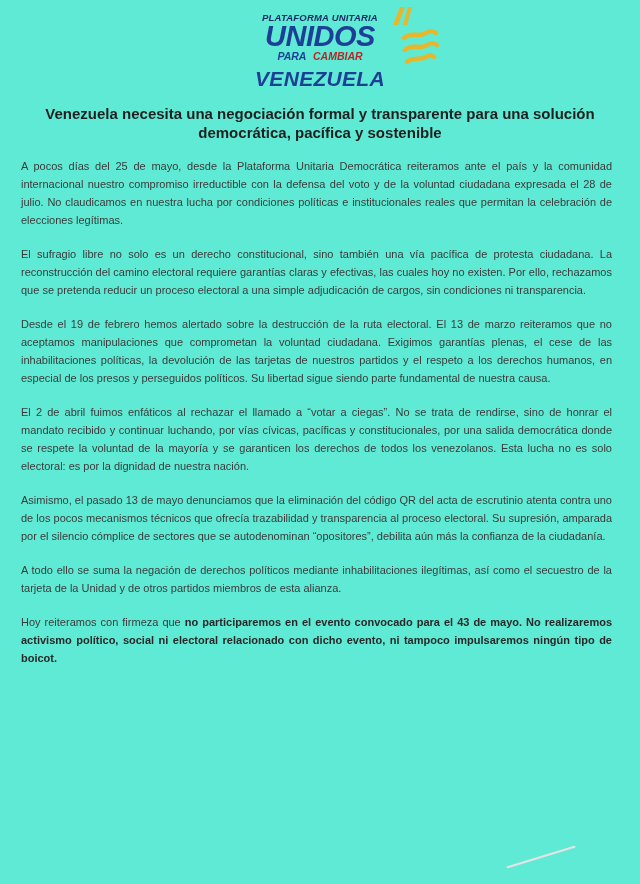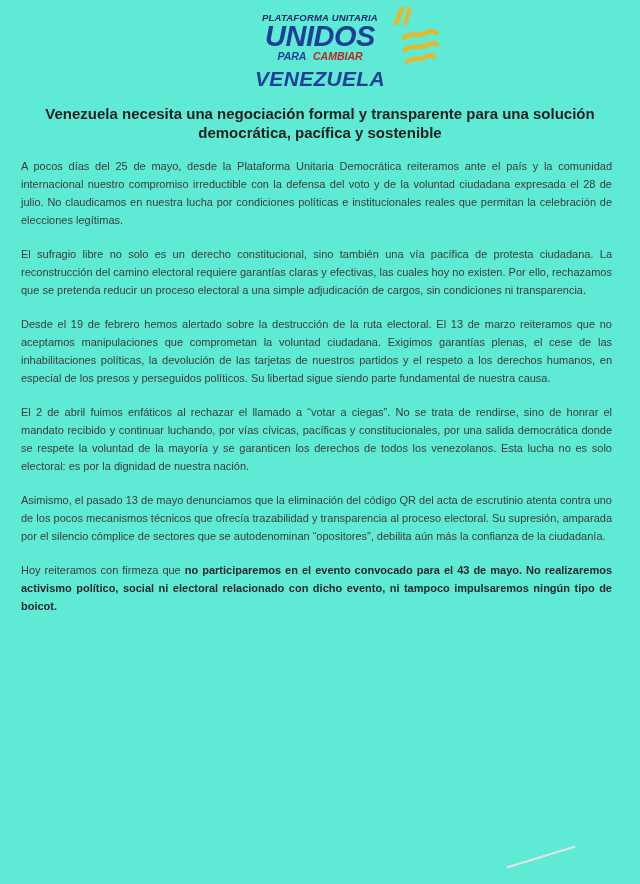--- a/index.html
+++ b/index.html
@@ -140,17 +140,18 @@
   <h1 class="title">
     <div>Venezuela necesita una negociación formal y transparente para una solución democrática, pacífica y sostenible</div>
   </h1>
 
   <main class="content">
     <p>A pocos días del 25 de mayo, desde la Plataforma Unitaria Democrática reiteramos ante el país y la comunidad internacional nuestro compromiso irreductible con la defensa del voto y de la voluntad ciudadana expresada el 28 de julio. No claudicamos en nuestra lucha por condiciones políticas e institucionales reales que permitan la celebración de elecciones legítimas.</p>
     <p>El sufragio libre no solo es un derecho constitucional, sino también una vía pacífica de protesta ciudadana. La reconstrucción del camino electoral requiere garantías claras y efectivas, las cuales hoy no existen. Por ello, rechazamos que se pretenda reducir un proceso electoral a una simple adjudicación de cargos, sin condiciones ni transparencia.</p>
     <p>Desde el 19 de febrero hemos alertado sobre la destrucción de la ruta electoral. El 13 de marzo reiteramos que no aceptamos manipulaciones que comprometan la voluntad ciudadana. Exigimos garantías plenas, el cese de las inhabilitaciones políticas, la devolución de las tarjetas de nuestros partidos y el respeto a los derechos humanos, en especial de los presos y perseguidos políticos. Su libertad sigue siendo parte fundamental de nuestra causa.</p>
     <p>El 2 de abril fuimos enfáticos al rechazar el llamado a “votar a ciegas”. No se trata de rendirse, sino de honrar el mandato recibido y continuar luchando, por vías cívicas, pacíficas y constitucionales, por una salida democrática donde se respete la voluntad de la mayoría y se garanticen los derechos de todos los venezolanos. Esta lucha no es solo electoral: es por la dignidad de nuestra nación.</p>
     <p>Asimismo, el pasado 13 de mayo denunciamos que la eliminación del código QR del acta de escrutinio atenta contra uno de los pocos mecanismos técnicos que ofrecía trazabilidad y transparencia al proceso electoral. Su supresión, amparada por el silencio cómplice de sectores que se autodenominan “opositores”, debilita aún más la confianza de la ciudadanía.</p>
+    <p>A todo ello se suma la negación de derechos políticos mediante inhabilitaciones ilegítimas, así como el secuestro de la tarjeta de la Unidad y de otros partidos miembros de esta alianza.</p>
     <p><span>Hoy reiteramos con firmeza que </span><strong>no participaremos en el evento convocado para el 43 de mayo. No realizaremos activismo político, social ni electoral relacionado con dicho evento, ni tampoco impulsaremos ningún tipo de boicot.</strong></p>
   </main>
 
   <span class="artifact"></span>
 </div>
 
 </body></html>

